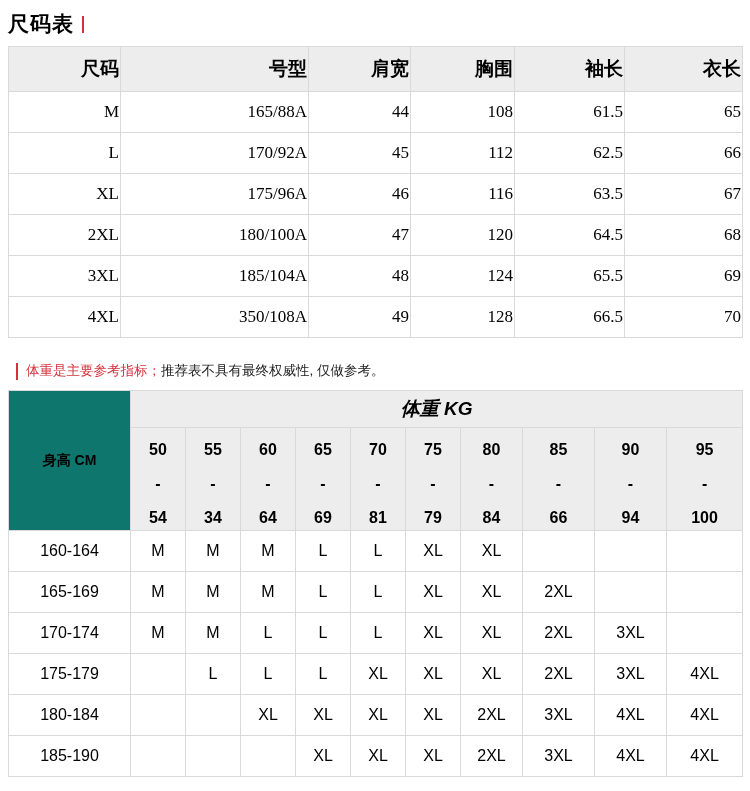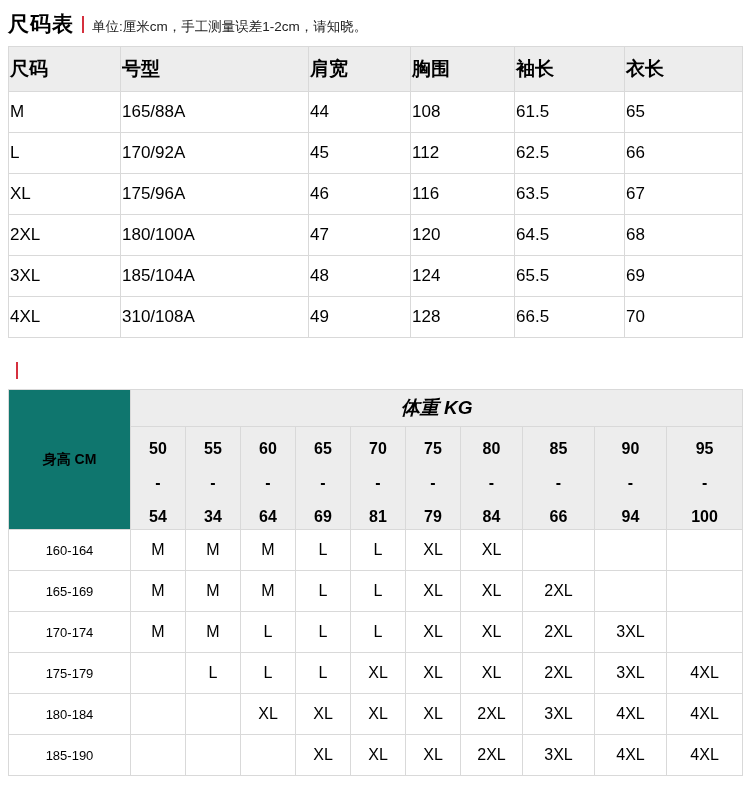--- a/index.html
+++ b/index.html
@@ -53,24 +53,25 @@
 
   
   table {
     border-collapse: collapse;
     width: 734px;
     margin: 0 8px;
     table-layout: fixed;
   }
   .size-table th, .size-table td {
     border: 1px solid #d9d9d9;
-    text-align: left;
+    text-align: right;
     font-size: 17px;
     height: 38px;
     color: #000;
+    font-family: Liberation Serif, serif;
   }
   .size-table thead th {
     background: #ededed;
     font-weight: bold;
     font-size: 19px;
     height: 42px;
   }
   .size-table tbody td {
     background: #ffffff;
     font-weight: normal;
@@ -111,33 +112,32 @@
   .rec-table .w-col span {
     display: block;
     margin-top: 10px;
   }
   .rec-table tbody td {
     background: #fff;
     height: 38px;
     font-size: 16px;
   }
   .rec-table tbody td.hcell {
-    font-size: 13px;
+    font-size: 16px;
   }
   .spacer-top { height: 14px; }
 </style>
 </head>
 <body>
 
 <div class="page">
 
   <div class="sec-head">
     <span class="title">尺码表</span>
     <span class="bar"></span>
-    <span class="note">单位:厘米cm，手工测量误差1-2cm，请知晓。</span>
   </div>
 
   <table class="size-table">
     <colgroup>
       <col style="width:112px">
       <col style="width:188px">
       <col style="width:102px">
       <col style="width:104px">
       <col style="width:110px">
       <col style="width:118px">
@@ -188,33 +188,34 @@
       <tr>
         <td>3XL</td>
         <td>185/104A</td>
         <td>48</td>
         <td>124</td>
         <td>65.5</td>
         <td>69</td>
       </tr>
       <tr>
         <td>4XL</td>
-        <td>310/108A</td>
+        <td>350/108A</td>
         <td>49</td>
         <td>128</td>
         <td>66.5</td>
         <td>70</td>
       </tr>
     </tbody>
   </table>
 
   <div class="spacer-top"></div>
 
   <div class="sec-head">
     <span class="bar"></span>
+    <span class="note"><span class="hl">体重是主要参考指标；</span><span>推荐表不具有最终权威性, 仅做参考。</span></span>
   </div>
 
   <table class="rec-table">
     <colgroup>
       <col style="width:122px">
       <col style="width:55px">
       <col style="width:55px">
       <col style="width:55px">
       <col style="width:55px">
       <col style="width:55px">

